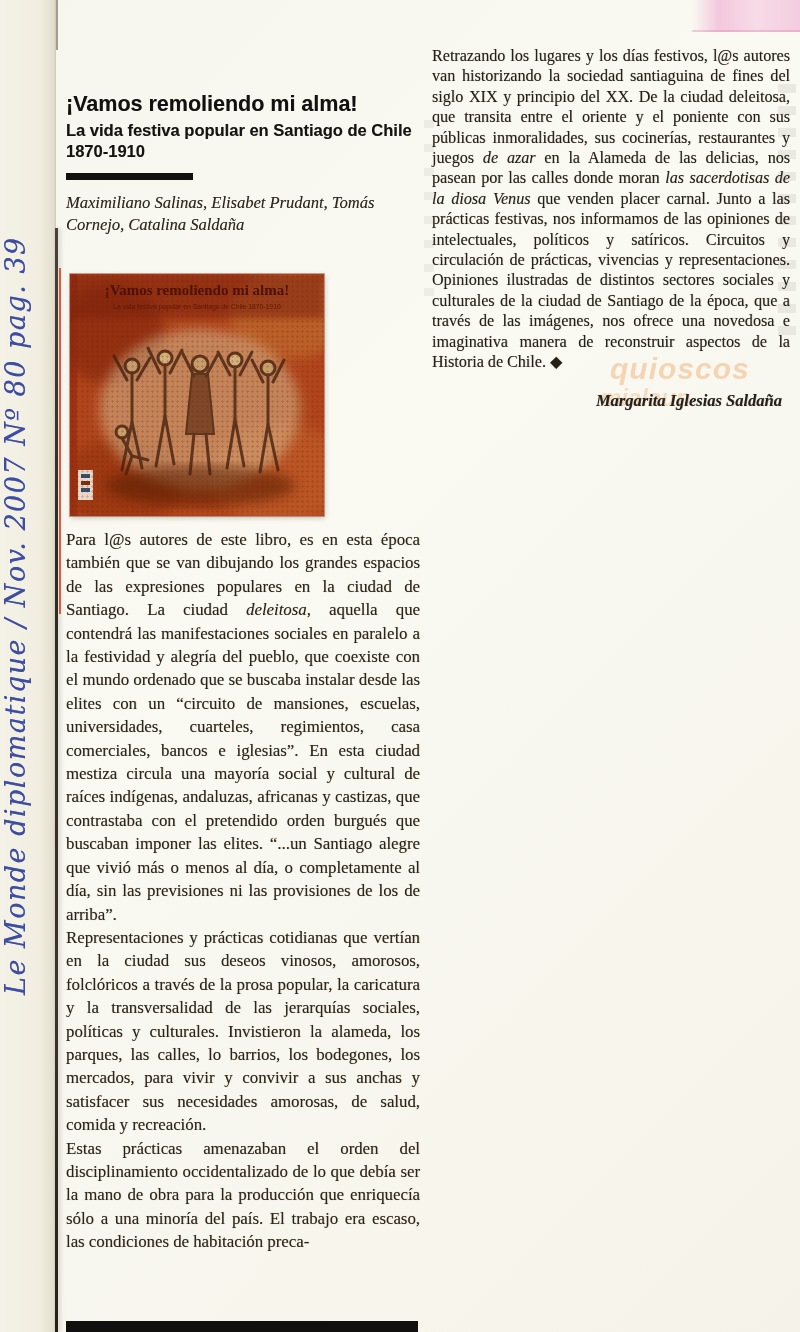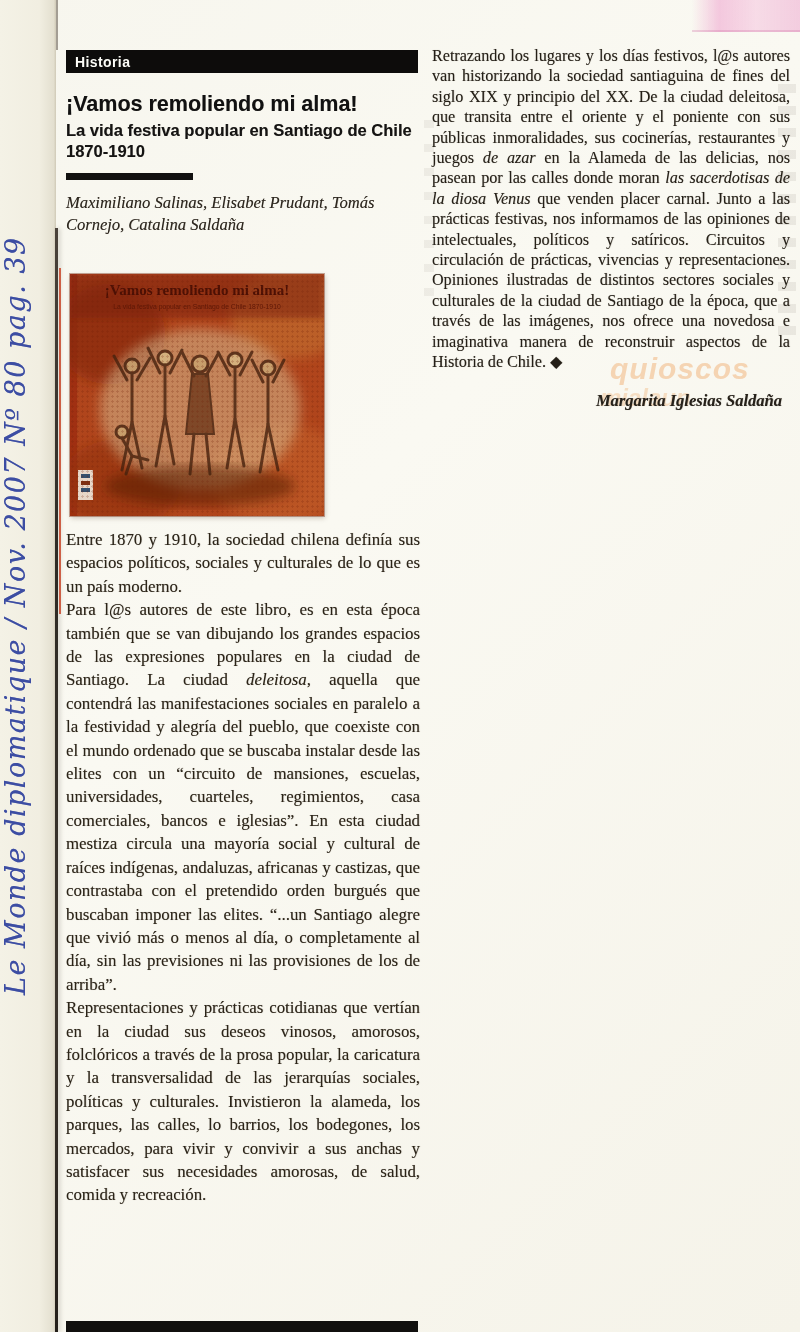--- a/index.html
+++ b/index.html
@@ -79,23 +79,20 @@
   <div class="fold-line-top"></div>
   <div class="fold-line"></div>
   <div class="red-line"></div>
 
   <div class="bleed-pink"></div>
   <div class="bleed-word1">quioscos</div>
   <div class="bleed-word2">mialaun</div>
   <div class="bleed-right-edge"></div>
   <div class="bleed-gray"></div>
 
-  <div class="historia-bar">
-    <span>Historia</span>
-  </div>
 
   <div class="article-title">¡Vamos remoliendo mi alma!</div>
   <div class="article-subtitle">La vida festiva popular en Santiago de Chile 1870-1910</div>
   <div class="title-rule"></div>
 
   <div class="authors-line">
     <span class="u">Maximiliano Salinas,</span><span> Elisabet Prudant, Tomás Cornejo, Catalina Saldaña</span>
   </div>
 
   <div class="book-cover">
@@ -159,23 +156,23 @@
       </g>
 
       <rect x="8" y="196" width="15" height="30" fill="#efe9dd" opacity=".9"></rect>
       <rect x="11" y="200" width="9" height="4" fill="#35506e"></rect>
       <rect x="11" y="207" width="9" height="4" fill="#7e2f12"></rect>
       <rect x="11" y="214" width="9" height="4" fill="#35506e"></rect>
     </svg>
   </div>
 
   <div class="left-col col-text">
-      <p><span>Entre 1870 y 1910, la sociedad chilena definía sus espacios políticos, sociales y culturales de lo que es un país moderno.</span></p>
       <p><span>Para l@s autores de este libro, es en esta época también que se van dibujando los grandes espacios de las expresiones populares en la ciudad de Santiago. La ciudad </span><i>deleitosa</i><span>, aquella que contendrá las manifestaciones sociales en paralelo a la festividad y alegría del pueblo, que coexiste con el mundo ordenado que se buscaba instalar desde las elites con un “circuito de mansiones, escuelas, universidades, cuarteles, regimientos, casa comerciales, bancos e iglesias”. En esta ciudad mestiza circula una mayoría social y cultural de raíces indígenas, andaluzas, africanas y castizas, que contrastaba con el pretendido orden burgués que buscaban imponer las elites. “...un Santiago alegre que vivió más o menos al día, o completamente al día, sin las previsiones ni las provisiones de los de arriba”.</span></p>
       <p><span>Representaciones y prácticas cotidianas que vertían en la ciudad sus deseos vinosos, amorosos, folclóricos a través de la prosa popular, la caricatura y la transversalidad de las jerarquías sociales, políticas y culturales. Invistieron la alameda, los parques, las calles, lo barrios, los bodegones, los mercados, para vivir y convivir a sus anchas y satisfacer sus necesidades amorosas, de salud, comida y recreación.</span></p>
+      <p><span>Estas prácticas amenazaban el orden del disciplinamiento occidentalizado de lo que debía ser la mano de obra para la producción que enriquecía sólo a una minoría del país. El trabajo era escaso, las condiciones de habitación preca-</span></p>
     </div>
 
   <div class="right-col col-text">
       <p><span>Retrazando los lugares y los días festivos, l@s autores van historizando la sociedad santiaguina de fines del siglo XIX y principio del XX. De la ciudad deleitosa, que transita entre el oriente y el poniente con sus públicas inmoralidades, sus cocinerías, restaurantes y juegos </span><i>de azar</i><span> en la Alameda de las delicias, nos pasean por las calles donde moran </span><i>las sacerdotisas de la diosa Venus</i><span> que venden placer carnal. Junto a las prácticas festivas, nos informamos de las opiniones de intelectuales, políticos y satíricos. Circuitos y circulación de prácticas, vivencias y representaciones. Opiniones ilustradas de distintos sectores sociales y culturales de la ciudad de Santiago de la época, que a través de las imágenes, nos ofrece una novedosa e imaginativa manera de reconstruir aspectos de la Historia de Chile. ◆</span></p>
       <div class="signature">Margarita Iglesias Saldaña</div>
   </div>
 
   <div class="bottom-rule"></div>
 
 </div>

